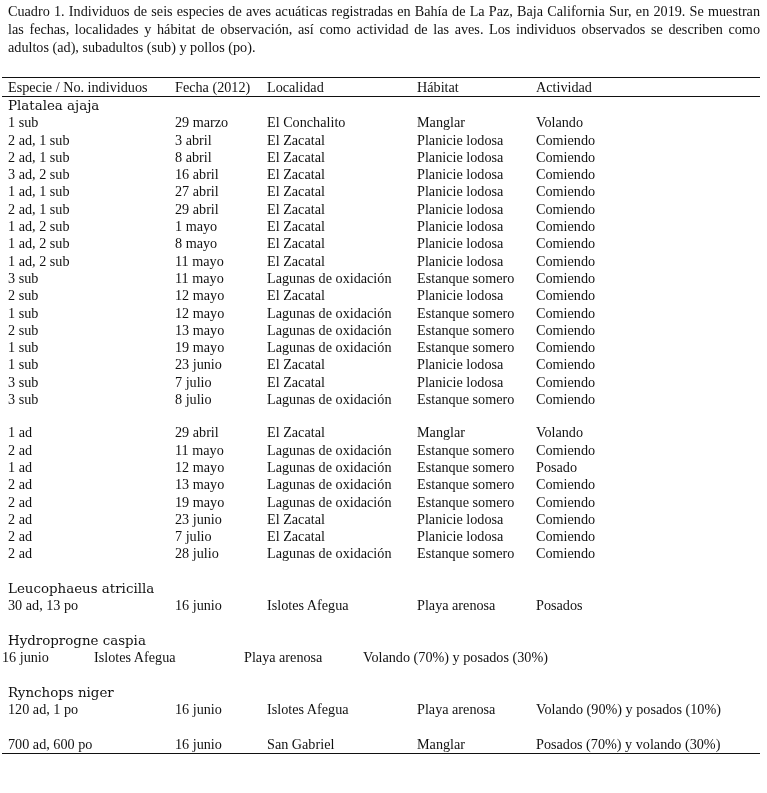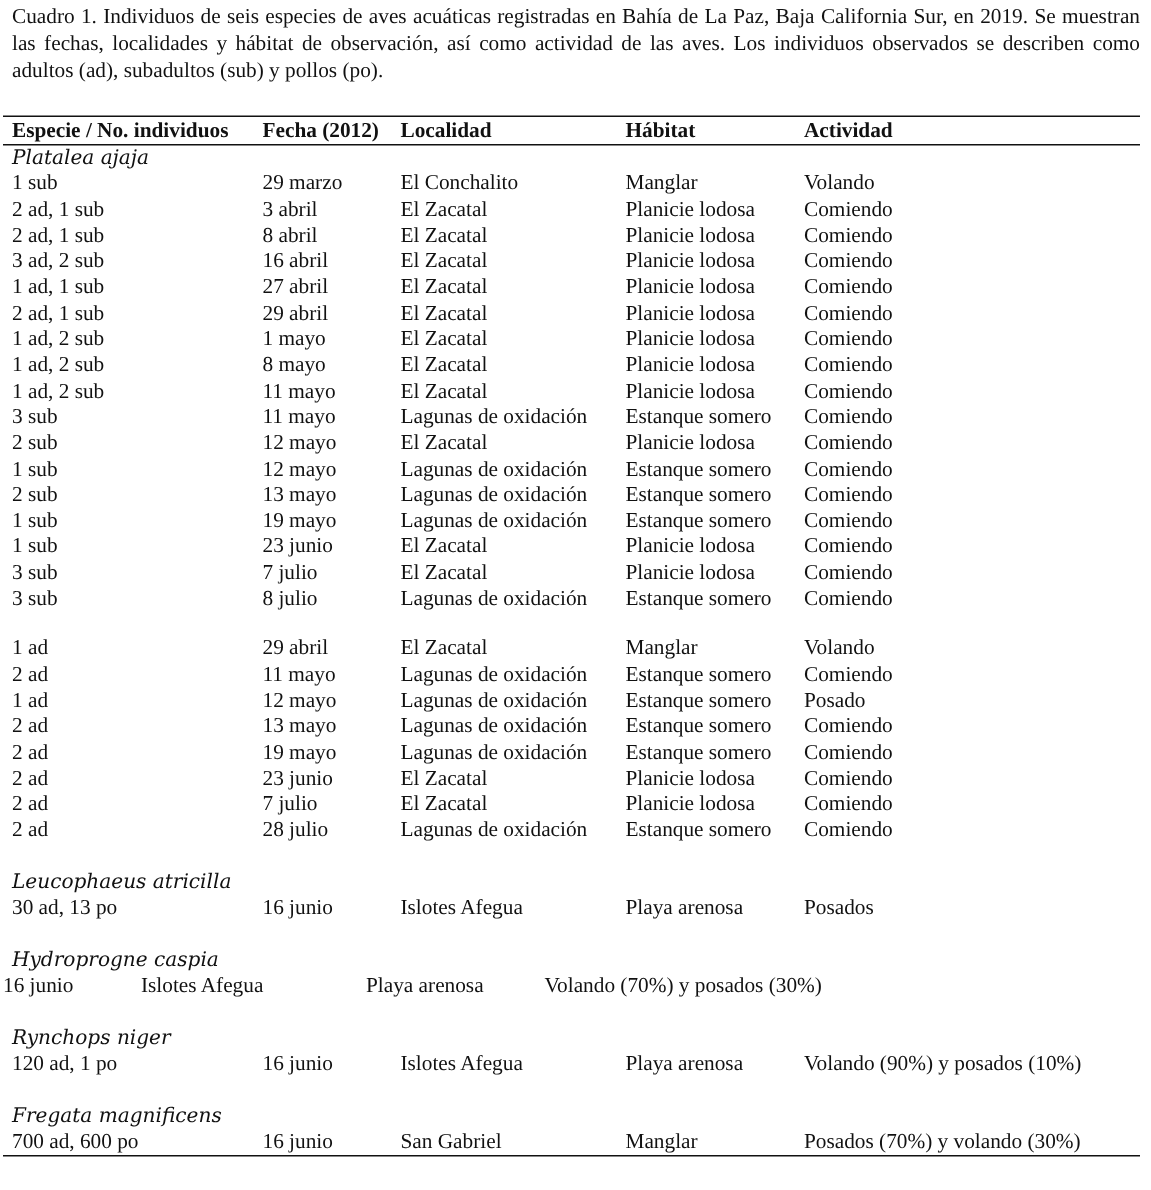--- a/index.html
+++ b/index.html
@@ -12,27 +12,27 @@
       position: absolute; left: 8px; top: 2px; width: 752px;
       font-size: 14.2px; line-height: 18px; text-align: justify;
       text-align-last: left;
     }
     .caption b { font-weight: normal; }
     .tbl {
       position: absolute; left: 2px; top: 77px; width: 758px;
       border-top: 1.6px solid #111; border-bottom: 1.6px solid #111;
     }
     .row { display: flex; height: 17.3px; line-height: 17.3px; font-size: 14.2px; white-space: nowrap; }
-    .row.head { border-bottom: 1.6px solid #111; font-weight: bold; height: 18px; line-height: 18px; }
+    .row.head { border-bottom: 1.6px solid #111; font-weight: normal; height: 18px; line-height: 18px; }
     .c1 { position: relative; left: 6px; width: 173px; }
     .c2 { width: 92px; }
     .c3 { width: 150px; }
     .c4 { width: 119px; }
     .c5 { flex: 1; }
-    .species { font-style: italic; font-family: "DejaVu Serif", "Liberation Serif", serif; font-size: 13.4px; height: 17.3px; line-height: 17.3px; padding-left: 6px; }
+    .species { font-family: "DejaVu Serif", "Liberation Serif", serif; font-size: 13.4px; height: 17.3px; line-height: 17.3px; padding-left: 6px; }
     .gap { height: 17.3px; }
     .spacer2 { height: 16px; }
   </style>
 </head>
 <body>
 
 <div class="caption"><b>Cuadro 1.</b><span> Individuos de seis especies de aves acuáticas registradas en Bahía de La Paz, Baja California Sur, en 2019. Se muestran las fechas, localidades y hábitat de observación, así como actividad de las aves. Los individuos observados se describen como adultos (ad), subadultos (sub) y pollos (po).</span></div>
 
 <div class="tbl">
   <div class="row head">
@@ -240,21 +240,20 @@
       <div class="gap"></div>
       <div class="species">Rynchops niger</div>
       <div class="row">
         <div class="c1">120 ad, 1 po</div>
         <div class="c2">16 junio</div>
         <div class="c3">Islotes Afegua</div>
         <div class="c4">Playa arenosa</div>
         <div class="c5">Volando (90%) y posados (10%)</div>
       </div>
       <div class="gap"></div>
-      <div class="species">Fregata magnificens</div>
       <div class="row">
         <div class="c1">700 ad, 600 po</div>
         <div class="c2">16 junio</div>
         <div class="c3">San Gabriel</div>
         <div class="c4">Manglar</div>
         <div class="c5">Posados (70%) y volando (30%)</div>
       </div>
     </div>
 </div>
 

